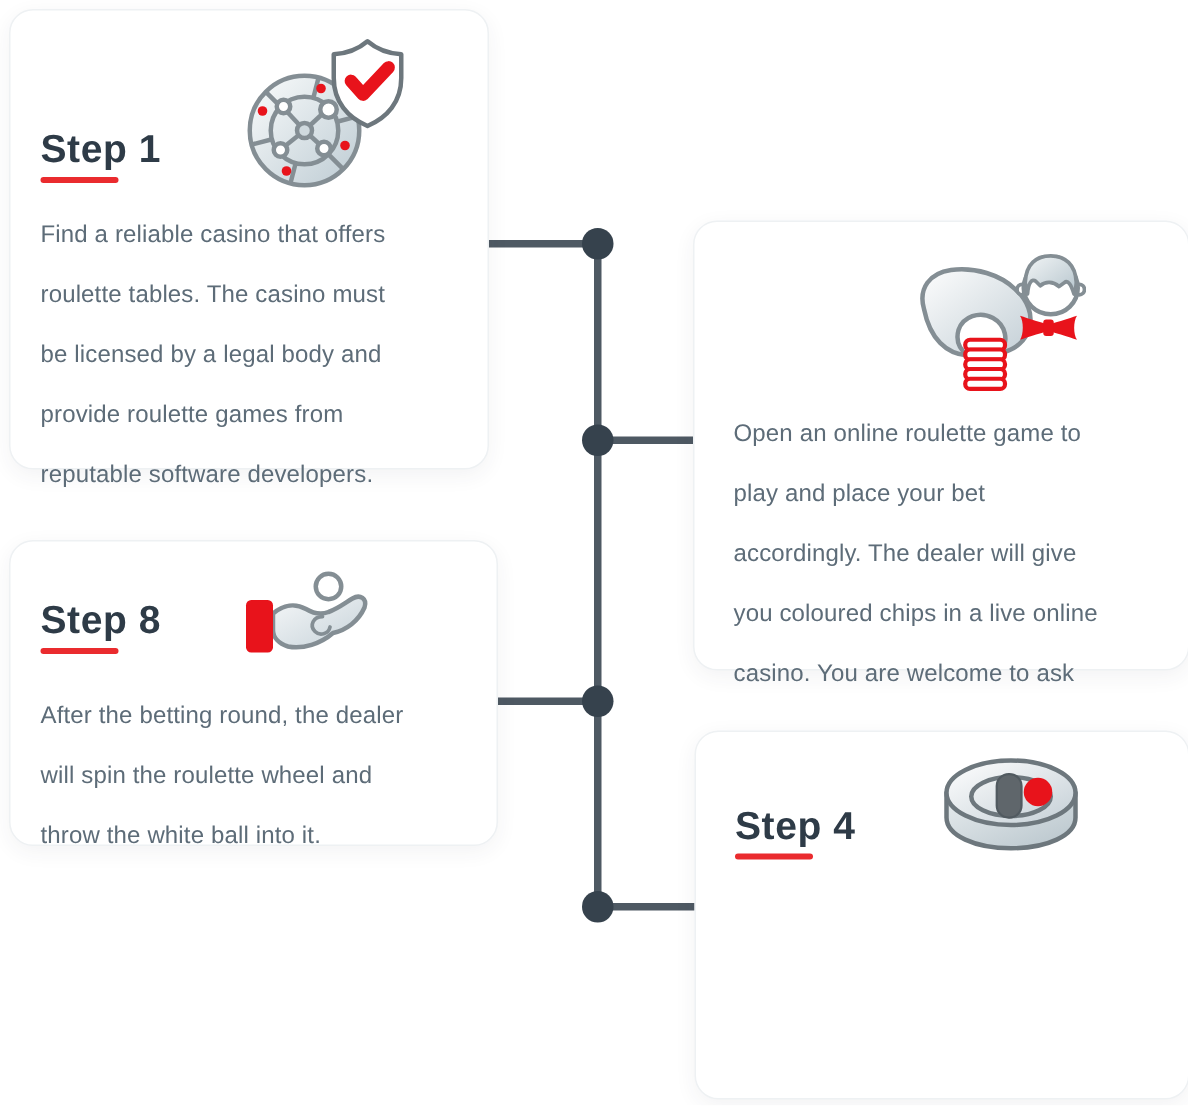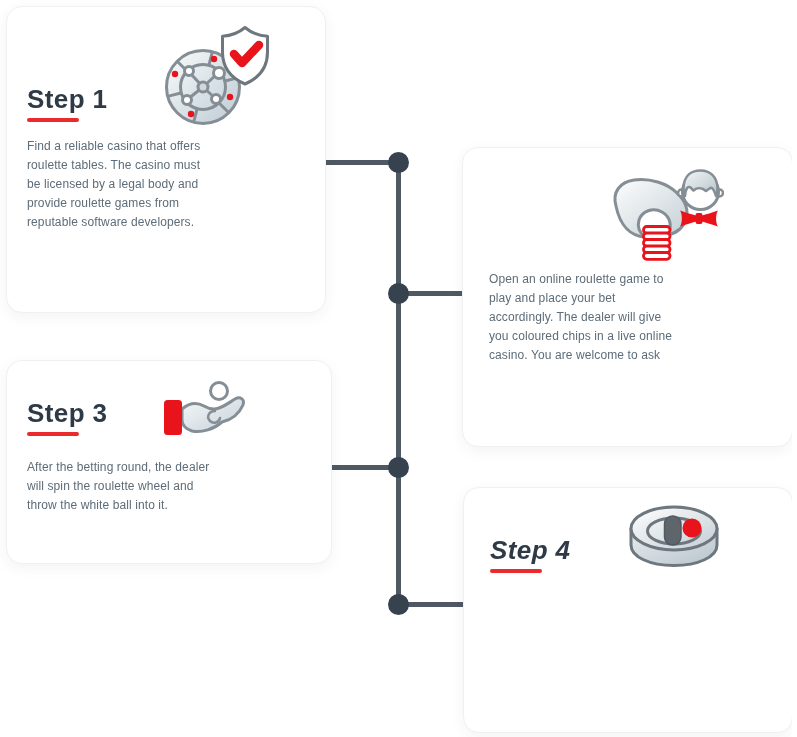--- a/index.html
+++ b/index.html
@@ -11,34 +11,34 @@
   .card{
     position:absolute;background:var(--card-bg,#fff);
     border:1px solid var(--card-border,#eef1f3);
     border-radius:16px;
     box-shadow:0 4px 14px rgba(45,58,70,.06);
     box-sizing:border-box;
   }
   .c1{left:6px;top:6px;width:320px;height:307px;}
   .c2{left:462px;top:147px;width:331px;height:300px;}
   .c3{left:6px;top:360px;width:326px;height:204px;}
-  .c4{left:463px;top:487px;width:330px;height:246px;font-style:italic;}
+  .c4{left:463px;top:487px;width:330px;height:246px;}
   .head{position:absolute;left:20px;}
   .c2 .head,.c4 .head{left:26px;}
   .c1 .head{top:78px;} .c2 .head{top:62px;} .c3 .head{top:38px;} .c4 .head{top:48px;}
   .title{
     margin:0;font-size:26px;font-weight:bold;line-height:29px;
     color:var(--title-color,#2e3b47);letter-spacing:.4px;
   }
   .underline{
     width:52px;height:4px;border-radius:2px;margin-top:4px;
     background:var(--accent-red,#ea2b2e);
   }
   .body{
-    position:absolute;margin:0;font-size:12px;line-height:19px;
+    position:absolute;margin:0;font-size:16px;line-height:40px;
     letter-spacing:.1px;color:var(--body-color,#5d6c78);white-space:pre-line;
   }
   .c1 .body{left:20px;top:130px;width:296px;}
   .c2 .body{left:26px;top:122px;width:302px;}
   .c3 .body{left:20px;top:97px;width:302px;}
   .c4 .body{left:26px;top:109px;width:300px;}
   .icon{position:absolute;}
   .icon1{left:140px;top:0;}
   .icon2{left:146px;top:18px;}
   .icon3{left:152px;top:16px;}
@@ -166,21 +166,21 @@
     </svg>
     <p class="body">Open an online roulette game to
 play and place your bet
 accordingly. The dealer will give
 you coloured chips in a live online
 casino. You are welcome to ask</p>
   </section>
 
   <section class="card c3">
     <div class="head">
-      <h2 class="title">Step 3</h2>
+      <h2 class="title">Step 8</h2>
       <div class="underline"></div>
     </div>
     <svg class="icon icon3" width="90" height="62" viewBox="0 0 90 62">
       <defs>
         <linearGradient id="g3" x1="0" y1="0" x2="1" y2="1">
           <stop offset="0" stop-color="#f5f7f8"></stop>
             <stop offset="1" stop-color="#c6d2d9"></stop>
         </linearGradient>
       </defs>
       <circle cx="60" cy="14" r="8.5" fill="#fff" stroke="var(--icon-outline)" stroke-width="3"></circle>

